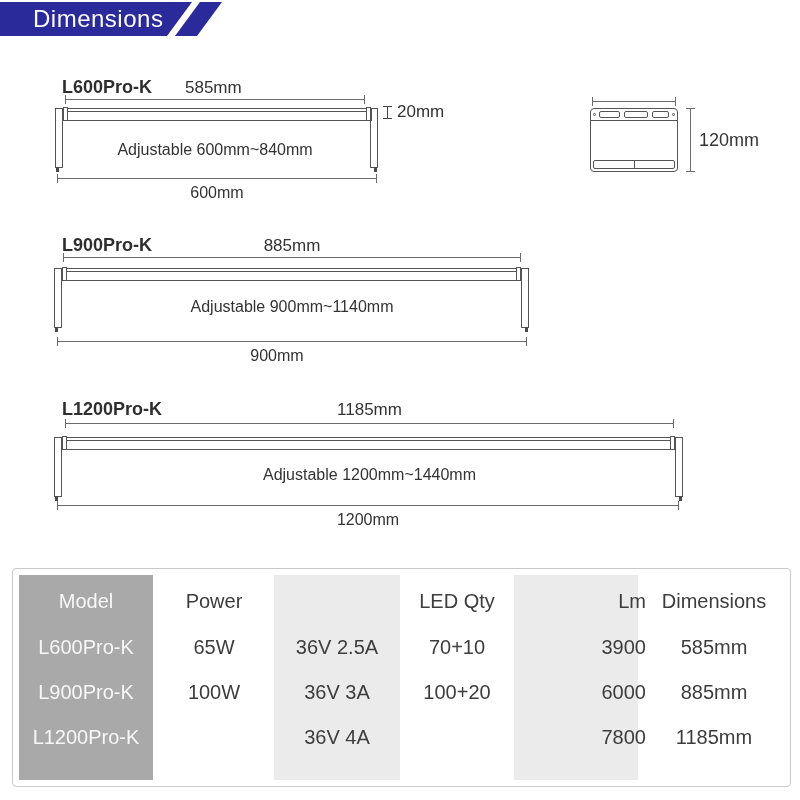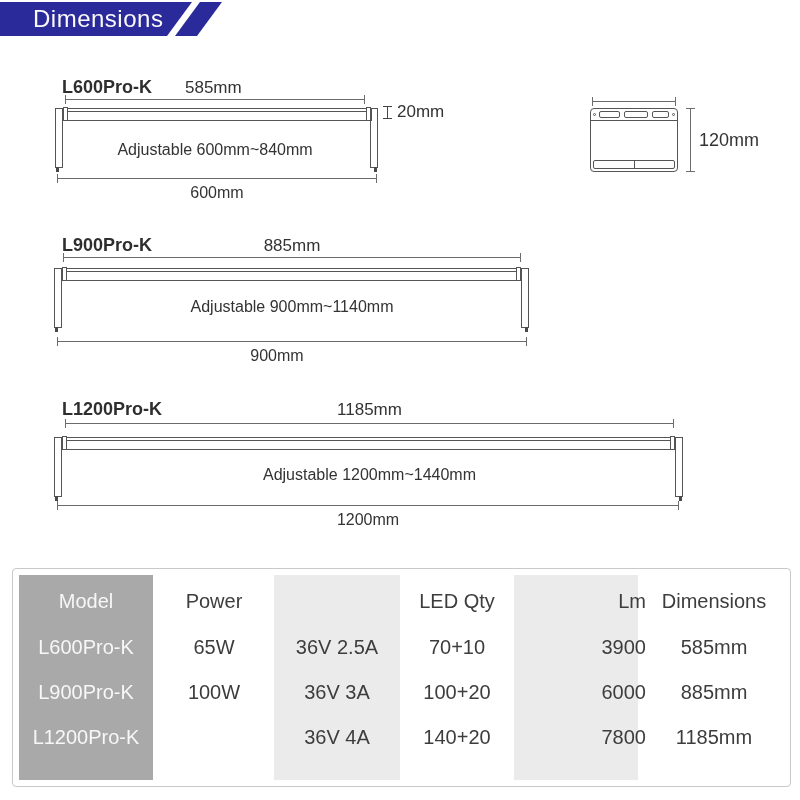--- a/index.html
+++ b/index.html
@@ -202,18 +202,17 @@
 
     <div class="cell white c0 r2">L900Pro-K</div>
     <div class="cell c1 r2">100W</div>
     <div class="cell c2 r2">36V 3A</div>
     <div class="cell c3 r2">100+20</div>
     <div class="cell c4 r2">6000</div>
     <div class="cell c5 r2">885mm</div>
 
     <div class="cell white c0 r3">L1200Pro-K</div>
     <div class="cell c2 r3">36V 4A</div>
-    <div class="cell c3 r3">140+20</div>
     <div class="cell c4 r3">7800</div>
     <div class="cell c5 r3">1185mm</div>
   </div>
 
 </div>
 
 </body></html>

